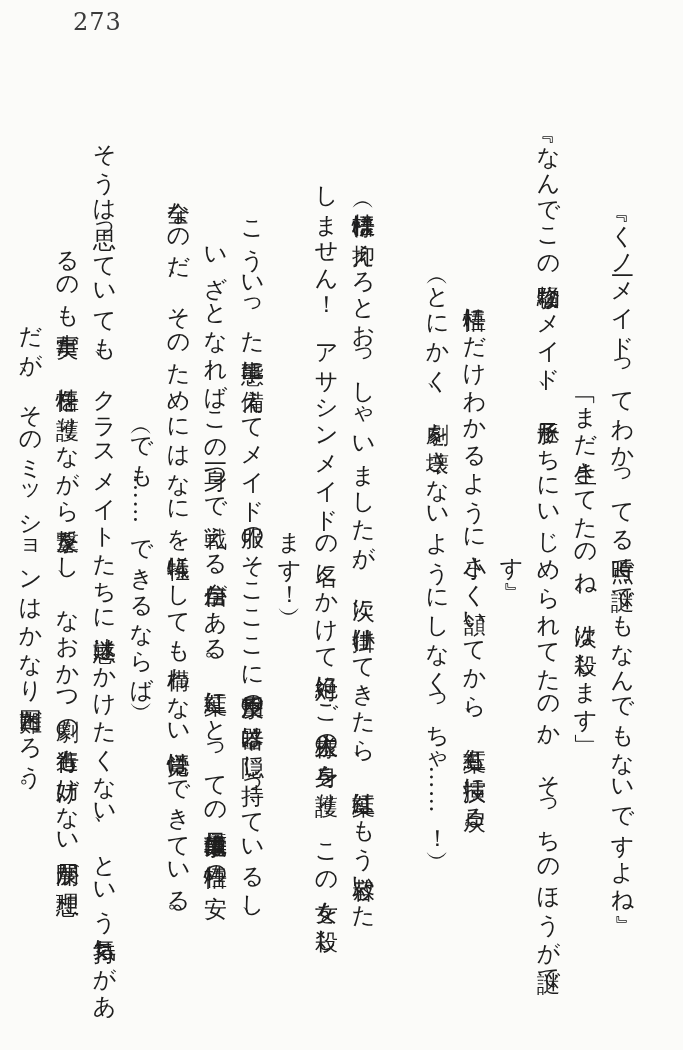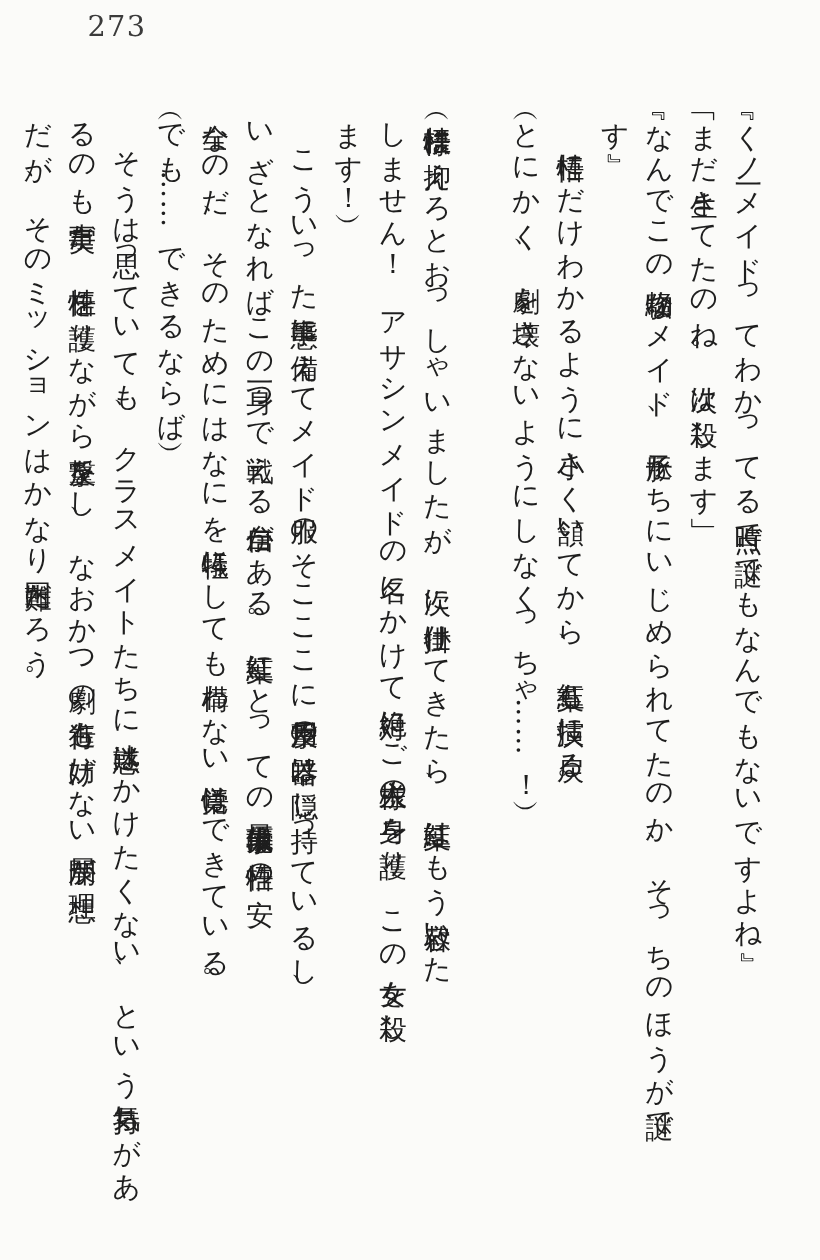--- a/index.html
+++ b/index.html
@@ -7,20 +7,21 @@
     width: 683px;
     height: 1050px;
     background: #fbfbf9;
     font-family: "DejaVu Serif", "Liberation Serif", serif;
     overflow: hidden;
   }
   .page {
     position: relative;
     width: 659px;
     height: 1050px;
+    text-align: center;
   }
   .page-number {
     position: absolute;
     top: 8px;
     left: 73px;
     font-size: 24px;
     letter-spacing: 1px;
     color: #3b3b3b;
   }
   .text-block {

